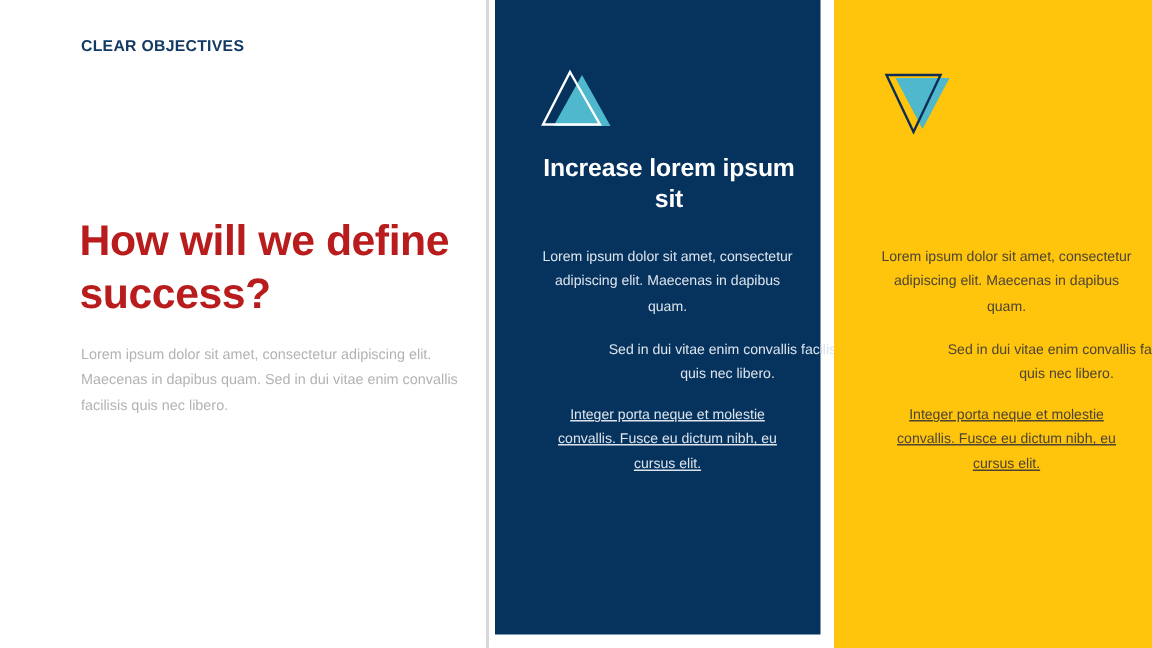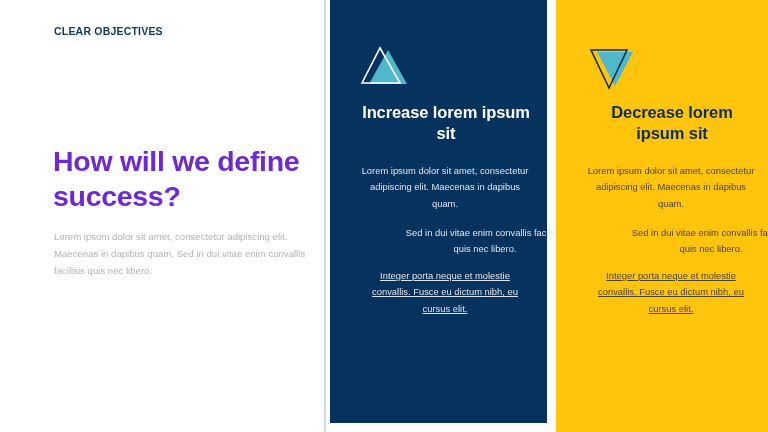--- a/index.html
+++ b/index.html
@@ -45,21 +45,21 @@
 
   .headline {
     position: absolute;
     left: 53px;
     top: 144px;
     width: 260px;
     font-size: 28.5px;
     font-weight: bold;
     line-height: 1.22;
     letter-spacing: -0.3px;
-    color: #6d28d9;
+    color: #b91c1c;
   }
 
   .left-body {
     position: absolute;
     left: 54px;
     top: 228px;
     width: 262px;
     font-size: 9.6px;
     line-height: 1.78;
     color: #b3b3b3;
@@ -179,21 +179,20 @@
 
   <div class="panel panel-yellow">
 
     <div class="panel-icon">
       <svg width="60" height="52" viewBox="0 0 60 52" xmlns="http://www.w3.org/2000/svg">
         <polygon points="11,10 47,10 29,44" fill="#4fb8cc"></polygon>
         <polygon points="5,8 41,8 23,46" fill="none" stroke="#0d2d56" stroke-width="1.6"></polygon>
       </svg>
     </div>
 
-    <div class="panel-title panel-title-yellow">Decrease lorem ipsum sit</div>
 
     <div class="panel-body panel-body-yellow pb-1">
       <p>Lorem ipsum dolor sit amet, consectetur adipiscing elit. Maecenas in dapibus quam.</p>
     </div>
 
     <div class="panel-body panel-body-yellow pb-2">
       <p>Sed in dui vitae enim convallis facilisis quis nec libero.</p>
     </div>
 
     <div class="panel-body panel-body-yellow pb-3">

